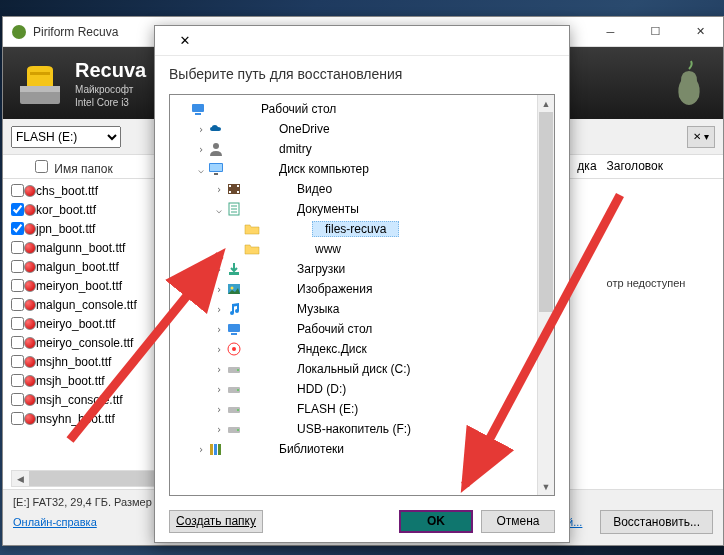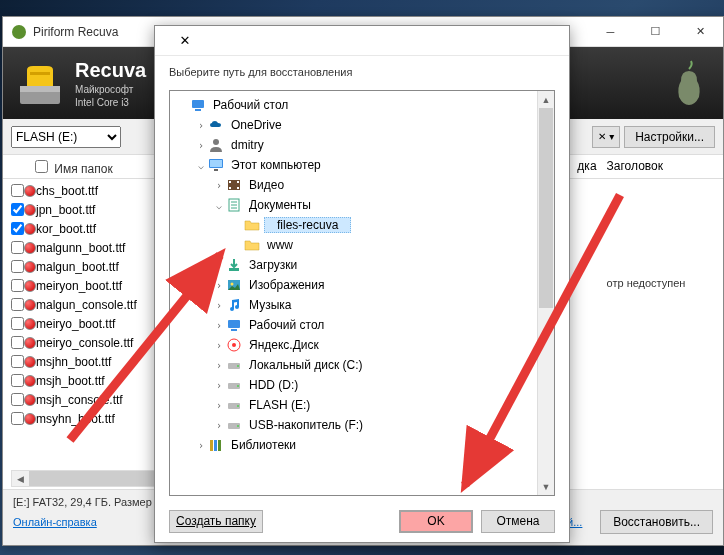--- a/index.html
+++ b/index.html
@@ -38,37 +38,37 @@
 .mw-footer-btns button { font-size: 12px; padding: 4px 12px; border: 1px solid #adadad; background: #e1e1e1; }
 .mw-scroll-h { position: absolute; bottom: 58px; left: 8px; right: 180px; height: 17px; background: #f0f0f0; border: 1px solid #ddd; }
 .mw-scroll-h .thumb { position: absolute; left: 17px; top: 0; bottom: 0; width: 200px; background: #cdcdcd; }
 .mw-scroll-h .arr { position: absolute; top: 0; bottom: 0; width: 17px; background: #f0f0f0; display: flex; align-items: center; justify-content: center; font-size: 9px; color: #666; }
 .mw-scroll-h .arr.l { left: 0; } .mw-scroll-h .arr.r { right: 0; }
 
 .dialog { position: absolute; top: 25px; left: 154px; width: 416px; height: 518px; background: #fff; border: 1px solid #888; box-shadow: 0 3px 15px rgba(0,0,0,.4); z-index: 10; display: flex; flex-direction: column; }
 .dlg-titlebar { height: 30px; display: flex; align-items: center; padding-left: 10px; border-bottom: 1px solid #e8e8e8; }
 .dlg-titlebar .title { font-size: 12px; flex: 1; }
 .dlg-titlebar .close { width: 40px; height: 28px; display: flex; align-items: center; justify-content: center; font-size: 13px; }
-.dlg-sub { font-size: 11px; color: #333; padding: 10px 14px 8px; }
+.dlg-sub { font-size: 14px; color: #333; padding: 10px 14px 8px; }
 .dlg-tree-wrap { margin: 4px 14px; border: 1px solid #888; flex: 1; position: relative; overflow: hidden; background: #fff; }
 .dlg-tree { font-size: 12px; padding: 4px 2px; }
 .tree-node { display: flex; align-items: center; height: 20px; white-space: nowrap; }
 .tree-node .ind { display: inline-block; }
 .tree-node .exp { width: 14px; text-align: center; color: #666; font-size: 10px; font-family: monospace; display: inline-block; }
 .tree-node .ticon { width: 16px; height: 16px; margin: 0 4px 0 0; display: inline-flex; align-items: center; justify-content: center; flex-shrink: 0; }
-.tree-node .tlabel { padding: 1px 3px; }
+.tree-node .tlabel { padding: 1px 3px; margin-left: 48px; }
 .tree-node.sel .tlabel { background: #cde8ff; border: 1px dotted #7ab7e8; padding: 0 12px; }
 .dlg-tree-wrap .vscroll { position: absolute; right: 0; top: 0; bottom: 0; width: 17px; background: #f0f0f0; border-left: 1px solid #ddd; }
 .dlg-tree-wrap .vscroll .vthumb { position: absolute; left: 1px; right: 1px; top: 17px; height: 200px; background: #cdcdcd; }
 .dlg-tree-wrap .vscroll .varr { position: absolute; left: 0; right: 0; height: 17px; display: flex; align-items: center; justify-content: center; font-size: 9px; color: #666; }
 .dlg-tree-wrap .vscroll .varr.t { top: 0; } .dlg-tree-wrap .vscroll .varr.b { bottom: 0; }
 .dlg-footer { height: 42px; display: flex; align-items: center; padding: 0 14px; gap: 8px; }
 .dlg-footer .spacer { flex: 1; }
 .dlg-footer button { font-size: 12px; height: 23px; min-width: 74px; border: 1px solid #adadad; background: #e1e1e1; }
-.dlg-footer button.primary { border: 2px solid #a3a3a3; background: #fca5a5; }
+.dlg-footer button.primary { border: 2px solid #701a75; background: #0f766e; font-weight: bold; }
 
 .arrow-svg { position: absolute; pointer-events: none; z-index: 20; }
 
 
 .svg-folder { fill: #ffd666; stroke: #c9a227; stroke-width: .5; }
 </style>
 </head>
 <body>
 
 <div class="bg-layer"></div>
@@ -99,40 +99,39 @@
     </div>
     <svg class="pear" viewBox="0 0 40 50">
       <path d="M20 12 Q24 8 22 4" stroke="#7a6" stroke-width="2" fill="none"></path>
       <path d="M20 14 Q12 14 12 24 Q8 30 10 40 Q14 48 20 48 Q26 48 30 40 Q32 30 28 24 Q28 14 20 14 Z" fill="#7a8a6a"></path>
     </svg>
   </div>
   <div class="mw-toolbar">
     <select><option>FLASH (E:)</option></select>
     <div class="spacer"></div>
     <div class="iconbtn">✕ ▾</div>
-    <button class="txtbtn">Настройки...</button>
   </div>
   <div class="mw-cols">
     <span><input type="checkbox" style=""> <span>Имя папок</span></span>
   </div>
   <div class="mw-list" id="file-list">
       <div class="mw-row">
         <input type="checkbox" style="">
         <span class="dot red"></span>
         <span class="fname">chs_boot.ttf</span>
       </div>
       <div class="mw-row">
         <input type="checkbox" checked="" style="">
         <span class="dot red"></span>
+        <span class="fname">kor_boot.ttf</span>
+      </div>
+      <div class="mw-row">
+        <input type="checkbox" checked="" style="">
+        <span class="dot red"></span>
         <span class="fname">jpn_boot.ttf</span>
-      </div>
-      <div class="mw-row">
-        <input type="checkbox" checked="" style="">
-        <span class="dot red"></span>
-        <span class="fname">kor_boot.ttf</span>
       </div>
       <div class="mw-row">
         <input type="checkbox" style="">
         <span class="dot red"></span>
         <span class="fname">malgunn_boot.ttf</span>
       </div>
       <div class="mw-row">
         <input type="checkbox" style="">
         <span class="dot red"></span>
         <span class="fname">malgun_boot.ttf</span>
@@ -246,21 +245,21 @@
         <div class="tree-node">
           <span class="ind" style="width:22px"></span>
           <span class="exp">⌵</span>
           <span class="ticon">
             <svg viewBox="0 0 16 16" width="16" height="16">
               <rect x="1" y="2" width="14" height="9" fill="#3a8ee6" rx="1"></rect>
               <rect x="2" y="3" width="12" height="7" fill="#9fd4ff"></rect>
               <rect x="6" y="12" width="4" height="2" fill="#666"></rect>
             </svg>
           </span>
-          <span class="tlabel">Этот компьютер</span>
+          <span class="tlabel">Диск компьютер</span>
         </div>
         <div class="tree-node">
           <span class="ind" style="width:40px"></span>
           <span class="exp">›</span>
           <span class="ticon">
             <svg viewBox="0 0 16 16" width="16" height="16">
               <rect x="2" y="3" width="12" height="10" fill="#6b4a2f"></rect>
               <rect x="3" y="4" width="2" height="2" fill="#fff"></rect>
               <rect x="3" y="10" width="2" height="2" fill="#fff"></rect>
               <rect x="11" y="4" width="2" height="2" fill="#fff"></rect>

